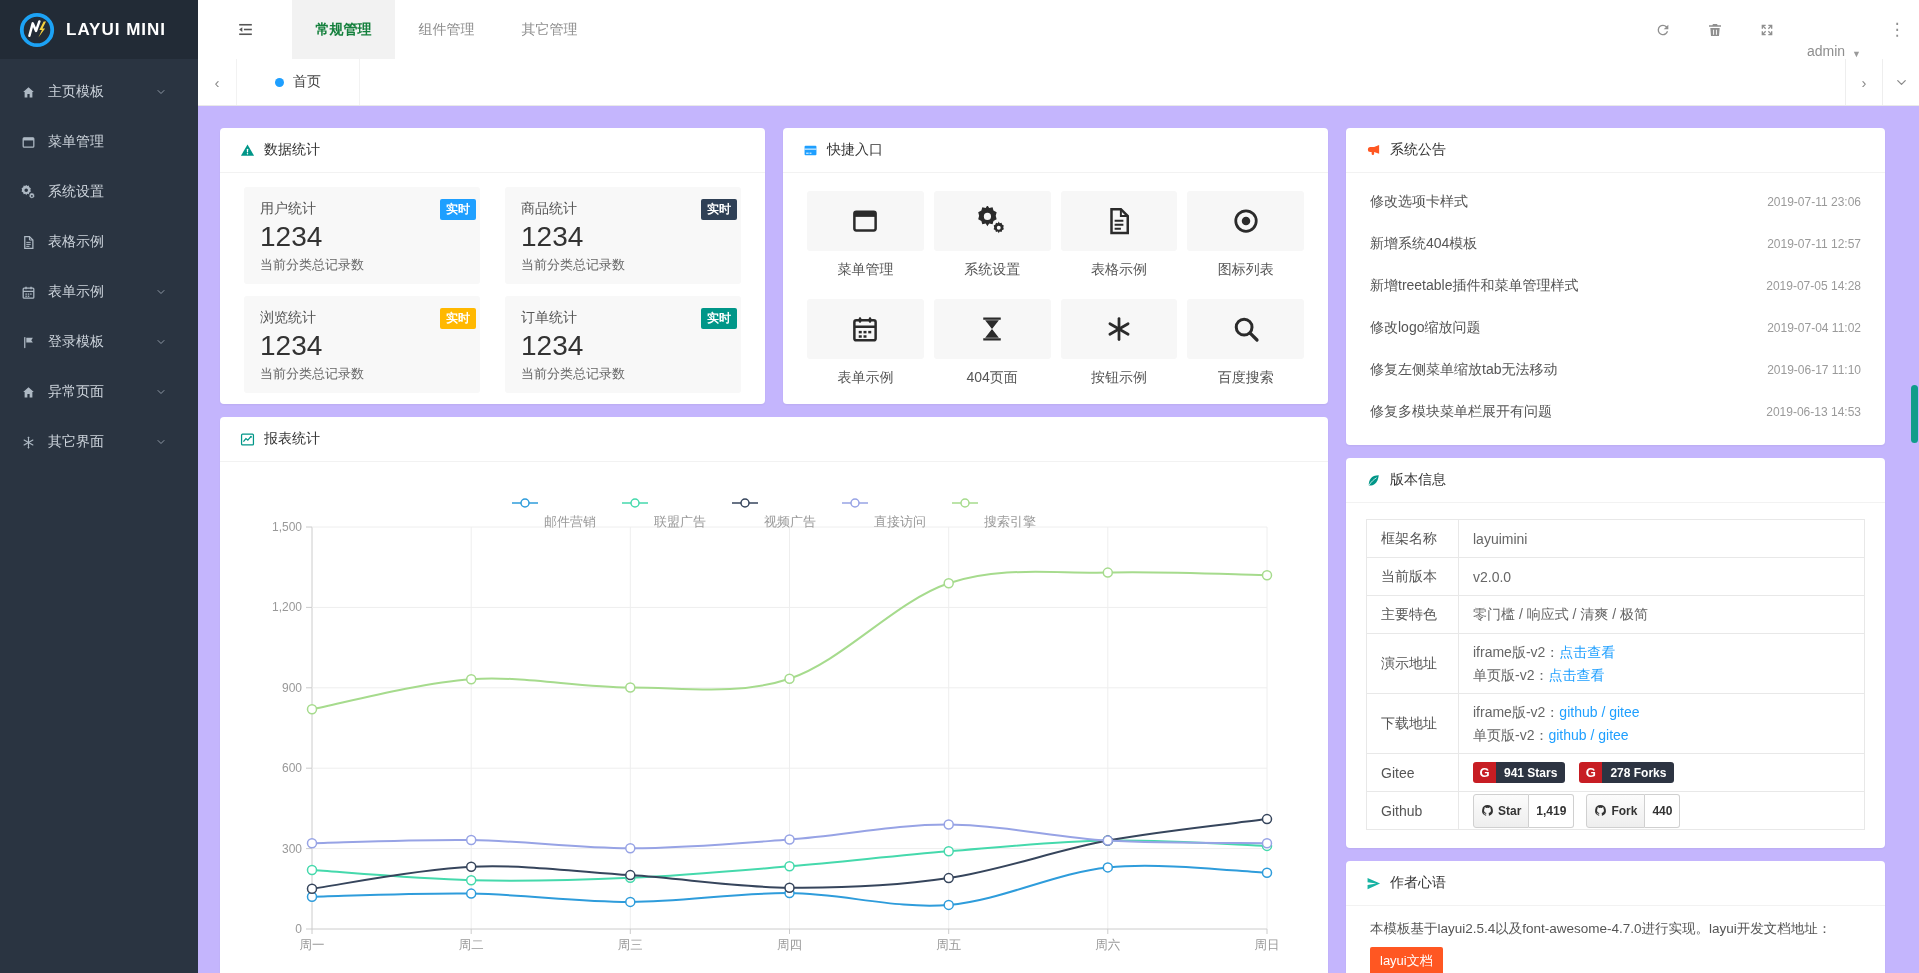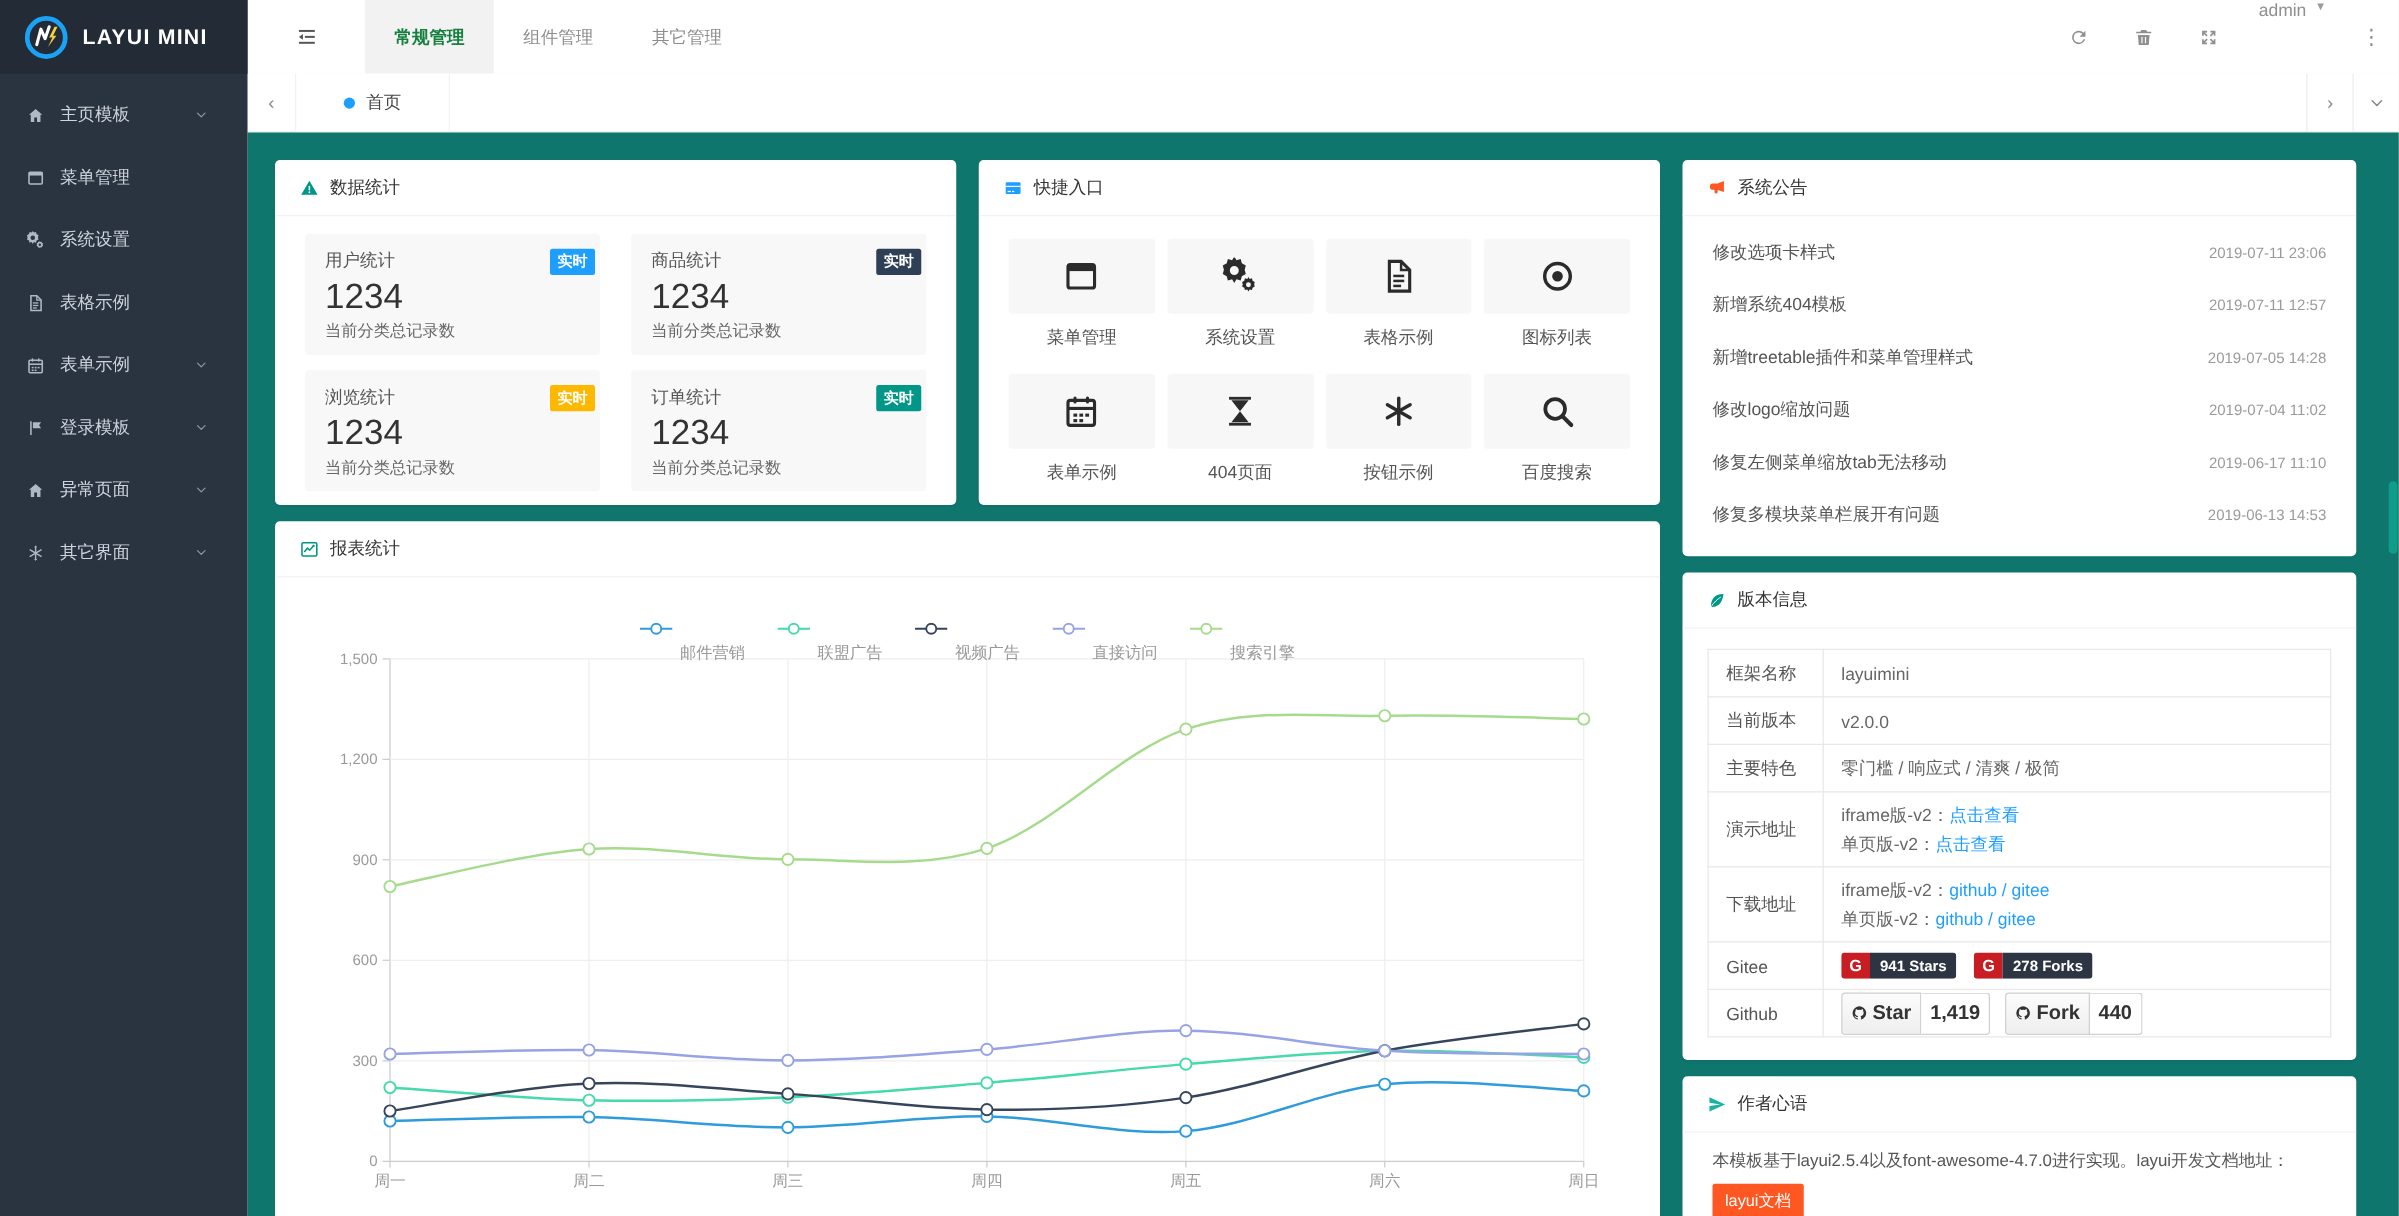--- a/index.html
+++ b/index.html
@@ -18,34 +18,34 @@
   .side-item .icon { font-size:15px; color:#aeb9c4; margin-right:11px; width:17px; }
   .side-item .chev { position:absolute; right:18px; font-size:12px; color:#8d97a3; }
 
   
   #header { position:absolute; left:198px; top:0; right:0; height:59px; background:#fff; display:flex; align-items:center; }
   #menu-fold { width:94px; height:59px; display:flex; align-items:center; justify-content:center; color:#555; font-size:19px; cursor:pointer; }
   .htab { min-width:103px; padding:0 22px; height:59px; line-height:59px; text-align:center; font-size:14px; color:#8d8d8d; cursor:pointer; }
   .htab.active { background:#f2f2f2; color:#15803d; font-weight:bold; }
   #header-right { margin-left:auto; display:flex; align-items:center; height:59px; }
   .hicon { width:52px; height:59px; display:flex; align-items:center; justify-content:center; color:#8f8f8f; font-size:16px; cursor:pointer; }
-  #user-box { display:flex; align-items:flex-start; color:#8f8f8f; font-size:14px; padding:0 14px; cursor:pointer; height:59px; }
+  #user-box { display:flex; align-items:flex-end; color:#8f8f8f; font-size:14px; padding:0 14px; cursor:pointer; height:59px; }
   #user-box .caret { font-size:9px; margin-left:7px; color:#9a9a9a; }
   #dots { width:44px; text-align:center; color:#8f8f8f; font-size:17px; cursor:pointer; height:59px; line-height:59px; }
 
   
   #tabbar { position:absolute; left:198px; top:59px; right:0; height:47px; background:#fff; border-bottom:1px solid #e9e9e9; display:flex; align-items:stretch; }
   .tab-nav-btn { width:38px; display:flex; align-items:center; justify-content:center; color:#8a8a8a; font-size:15px; cursor:pointer; }
   .page-tab { width:124px; display:flex; align-items:center; justify-content:center; font-size:14px; color:#444; border-left:1px solid #f2f2f2; border-right:1px solid #f2f2f2; cursor:pointer; background:#fff; }
   .page-tab .dot { width:9px; height:9px; border-radius:50%; background:#1E9FFF; margin-right:9px; }
   #tabbar-right { margin-left:auto; display:flex; }
   #tabbar-right .tab-nav-btn { border-left:1px solid #eee; width:37px; }
 
   
-  #content { position:absolute; left:198px; top:106px; right:0; bottom:0; background:#0f766e; overflow:hidden; }
+  #content { position:absolute; left:198px; top:106px; right:0; bottom:0; background:#c4b5fd; overflow:hidden; }
   .panel { position:absolute; background:#fff; border-radius:4px; box-shadow:0 1px 2px rgba(0,0,0,.05); overflow:hidden; }
   .panel-hd { height:45px; display:flex; align-items:center; padding:0 20px; border-bottom:1px solid #f2f2f2; font-size:14px; color:#333; }
   .panel-hd .icon { margin-right:9px; font-size:15px; }
 
   #panel-stats { left:22px; top:22px; width:545px; height:276px; }
   .stats-body { padding:14px 24px; display:grid; grid-template-columns:1fr 1fr; gap:12px 25px; }
   .stat-card { background:#f8f8f8; border-radius:3px; height:97px; padding:13px 16px; position:relative; }
   .stat-label { font-size:14px; color:#555; }
   .stat-value { font-size:28px; color:#333; margin-top:3px; }
   .stat-sub { font-size:13px; color:#666; margin-top:3px; }
@@ -77,21 +77,21 @@
   .vtable tr.r-text td { height:38px; }
   .vtable tr.r-links td { height:60px; }
   .vline { line-height:1.6; }
   .vline .pfx { color:#666; }
   .vlink { color:#1E9FFF; text-decoration:none; cursor:pointer; }
   .vsep { color:#1E9FFF; }
   .gitee-badge { display:inline-flex; height:21px; border-radius:3px; overflow:hidden; margin-right:14px; cursor:pointer; vertical-align:middle; }
   .gitee-badge .g-box { background:#C71D23; color:#fff; width:23px; display:flex; align-items:center; justify-content:center; font-weight:bold; font-size:13px; }
   .gitee-badge .g-label { background:#2D3442; color:#fff; font-size:12px; font-weight:bold; display:flex; align-items:center; padding:0 8px; }
   .gh-group { display:inline-flex; margin-right:12px; vertical-align:middle; }
-  .gh-btn,.gh-count { border:1px solid #d0d0d0; font-size:16px; font-weight:bold; color:#333; height:21px; display:inline-flex; align-items:center; padding:16px 7px; background:linear-gradient(#fcfcfc,#eee); }
+  .gh-btn,.gh-count { border:1px solid #d0d0d0; font-size:12px; font-weight:bold; color:#333; height:21px; display:inline-flex; align-items:center; padding:16px 7px; background:linear-gradient(#fcfcfc,#eee); }
   .gh-btn { border-radius:3px 0 0 3px; gap:4px; cursor:pointer; }
   .gh-btn .icon { font-size:13px; }
   .gh-count { border-left:none; border-radius:0 3px 3px 0; background:#fff; cursor:pointer; }
 
   #panel-author { left:1148px; top:755px; width:539px; height:260px; }
   .author-body { padding:14px 24px; font-size:13.5px; color:#555; }
   .author-line1 { white-space:nowrap; }
   .doc-btn { display:inline-block; background:#FF5722; color:#fff; font-size:13px; padding:5px 10px; border-radius:2px; margin:9px 0 8px 0; cursor:pointer; }
 
   #scrollbar-thumb { position:absolute; right:1px; top:385px; width:7px; height:58px; border-radius:4px; background:#0f9d8a; z-index:20; cursor:pointer; }

